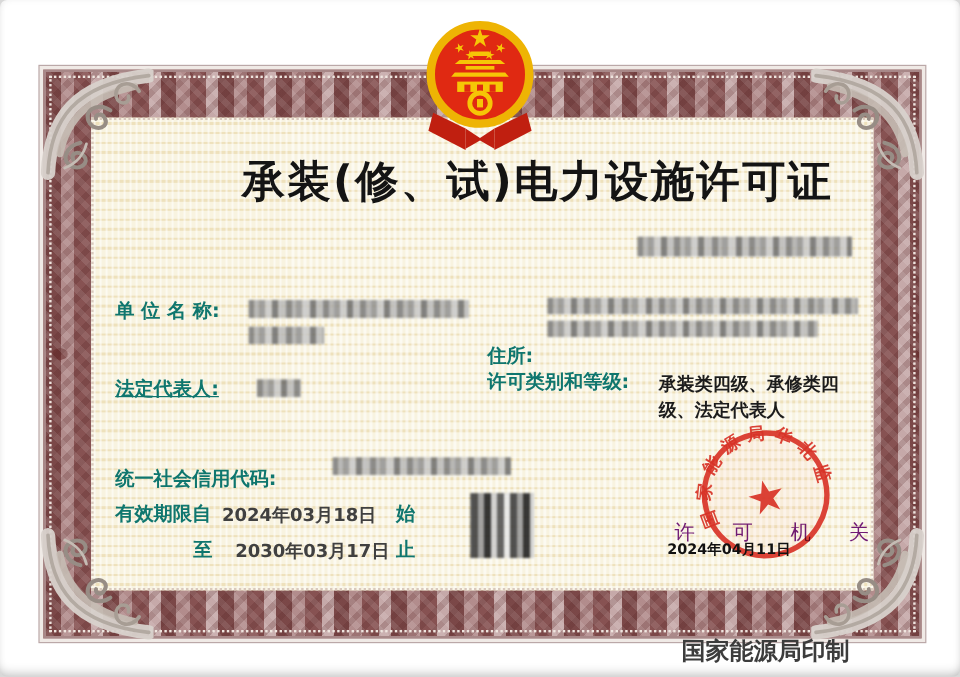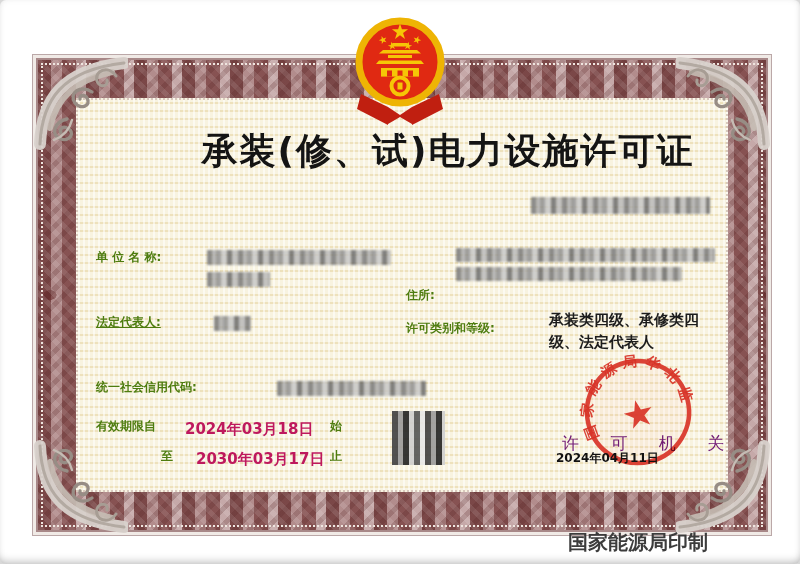--- a/index.html
+++ b/index.html
@@ -32,22 +32,22 @@
   .corner{position:absolute;width:94px;height:94px;z-index:3;pointer-events:none;}
   .corner.tl{left:-4px;top:-4px;}
   .corner.tr{right:-4px;top:-4px;transform:scaleX(-1);}
   .corner.br{right:-4px;bottom:-4px;transform:scale(-1,-1);}
   .corner.bl{left:-4px;bottom:-4px;transform:scaleY(-1);}
   
   .emblem{position:absolute;left:348px;top:12px;width:104px;height:116px;z-index:5;}
   
   .title{position:absolute;left:0;top:127px;width:100%;text-align:center;
     font-size:36px;font-weight:bold;color:#141414;letter-spacing:2px;z-index:4;padding-left:48px;}
-  .lbl{position:absolute;font-size:12px;font-weight:bold;color:#4d7c0f;z-index:4;white-space:nowrap;}
-  .val{position:absolute;font-size:15px;font-weight:600;color:#be185d;z-index:4;white-space:nowrap;}
+  .lbl{position:absolute;font-size:16px;font-weight:bold;color:#0f766e;z-index:4;white-space:nowrap;}
+  .val{position:absolute;font-size:15px;font-weight:600;color:#404040;z-index:4;white-space:nowrap;}
   .classval{position:absolute;left:549px;top:310px;width:176px;font-size:15px;font-weight:600;
     color:#1c1c1c;line-height:1.45;z-index:4;}
   .footer{position:absolute;right:92px;top:529px;font-size:20px;font-weight:600;color:#3c3c3c;z-index:4;}
   
   .mx{position:absolute;z-index:4;border-radius:1px;opacity:.82;filter:blur(1.1px);
     background-image:
       repeating-linear-gradient(90deg,#757575 0 5px,#ababab 5px 9px,#8d8d8d 9px 14px,#c6c6c6 14px 20px,#676767 20px 25px,#b8b8b8 25px 31px),
       repeating-linear-gradient(0deg,rgba(255,255,255,.55) 0 4px,rgba(70,70,70,.30) 4px 8px);}
   .qr{position:absolute;left:392px;top:411px;width:53px;height:54px;z-index:4;filter:blur(.7px);opacity:.9;
     background-image:
@@ -161,24 +161,24 @@
   <div class="mx" style="left:207px;top:250px;width:184px;height:15px;"></div>
   <div class="mx" style="left:207px;top:272px;width:63px;height:15px;"></div>
 
   <div class="lbl" style="left:406px;top:251px;margin-top:36px;">住所:</div>
   <div class="mx" style="left:456px;top:248px;width:259px;height:14px;"></div>
   <div class="mx" style="left:456px;top:267px;width:226px;height:14px;"></div>
 
   <div class="lbl" style="left:96px;top:314px;text-decoration:underline;">法定代表人:</div>
   <div class="mx" style="left:214px;top:316px;width:37px;height:15px;"></div>
 
-  <div class="lbl" style="left:406px;top:320px;">许可类别和等级:</div>
+  <div class="lbl" style="left:406px;top:308px;">许可类别和等级:</div>
   <div class="classval">承装类四级、承修类四级、法定代表人</div>
 
-  <div class="lbl" style="left:96px;top:379px;">统一社会信用代码:</div>
+  <div class="lbl" style="left:96px;top:389px;">统一社会信用代码:</div>
   <div class="mx" style="left:277px;top:381px;width:149px;height:15px;"></div>
 
   <div class="lbl" style="left:96px;top:418px;">有效期限自</div>
   <div class="val" style="left:185px;top:420px;">2024年03月18日</div>
   <div class="lbl" style="left:330px;top:418px;">始</div>
 
   <div class="lbl" style="left:161px;top:448px;">至</div>
   <div class="val" style="left:196px;top:450px;">2030年03月17日</div>
   <div class="lbl" style="left:330px;top:448px;">止</div>
 

